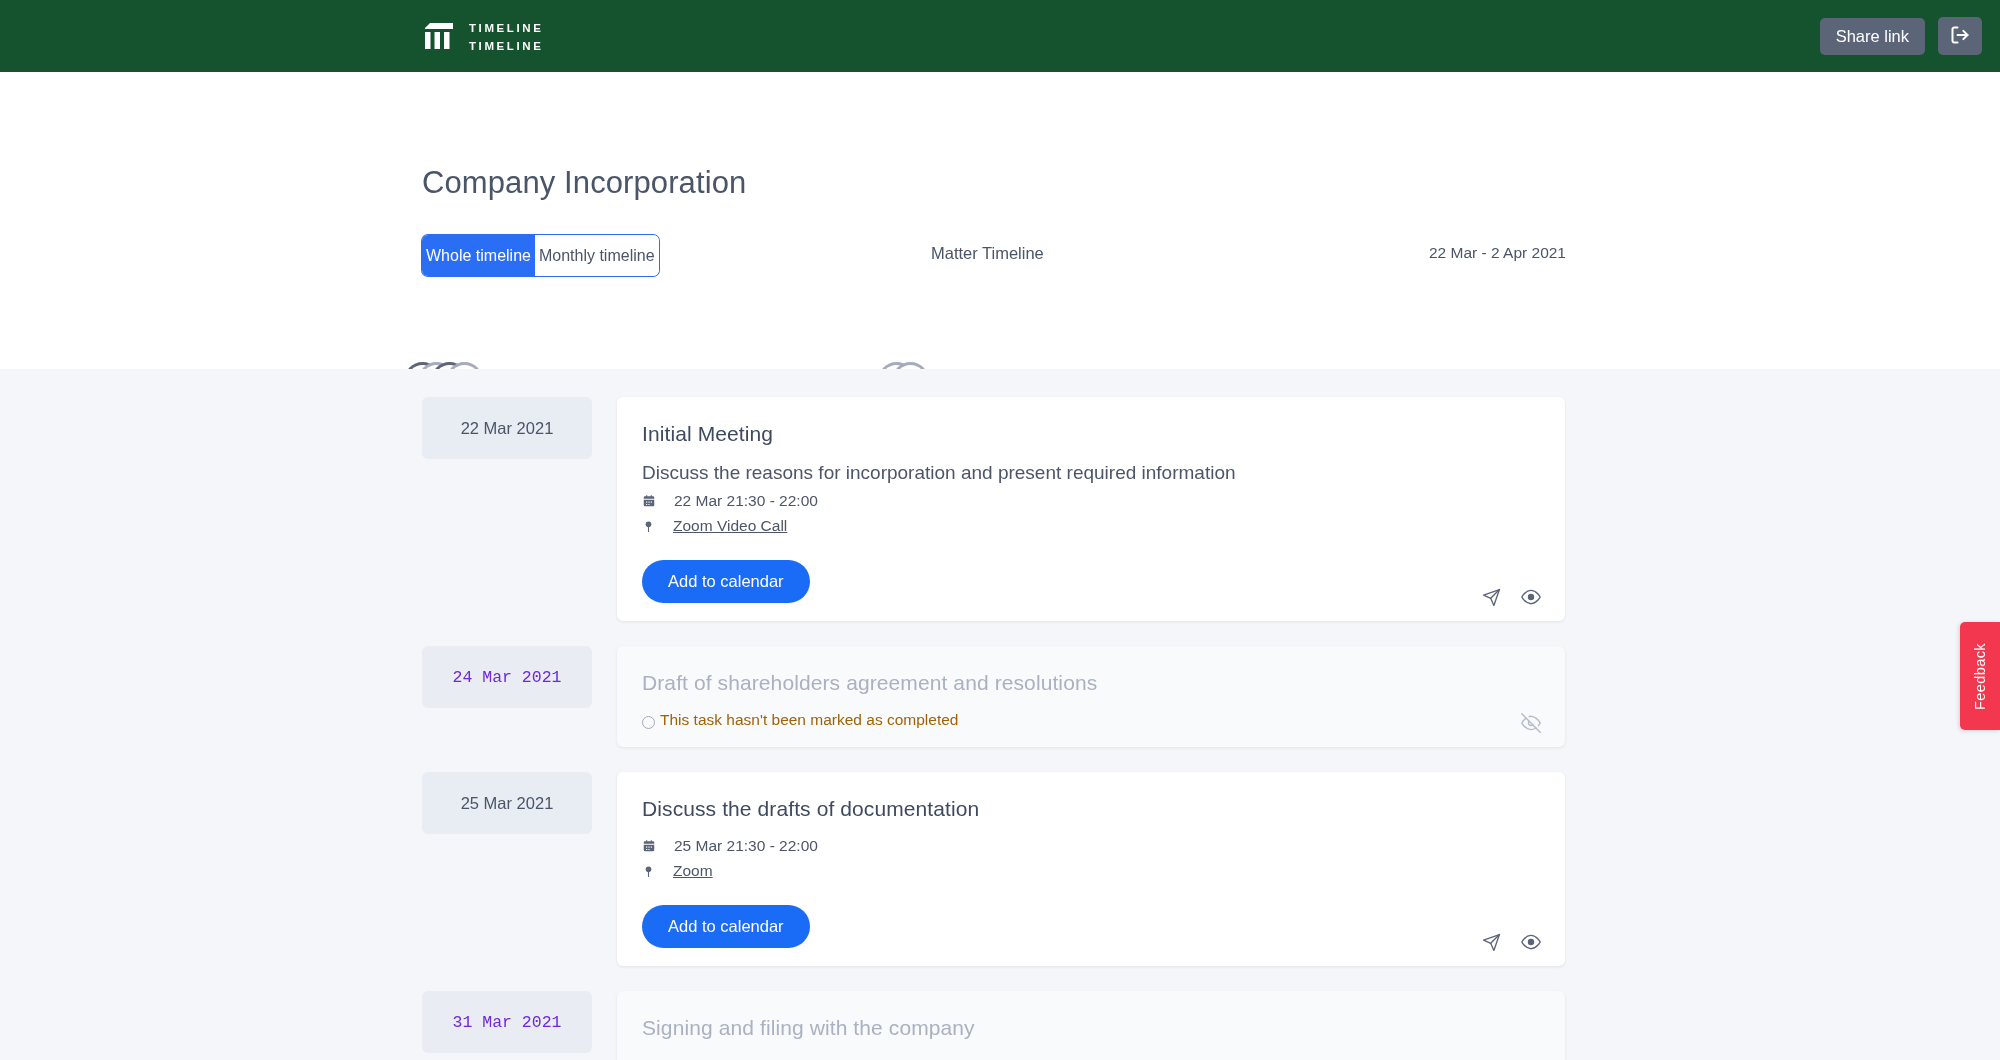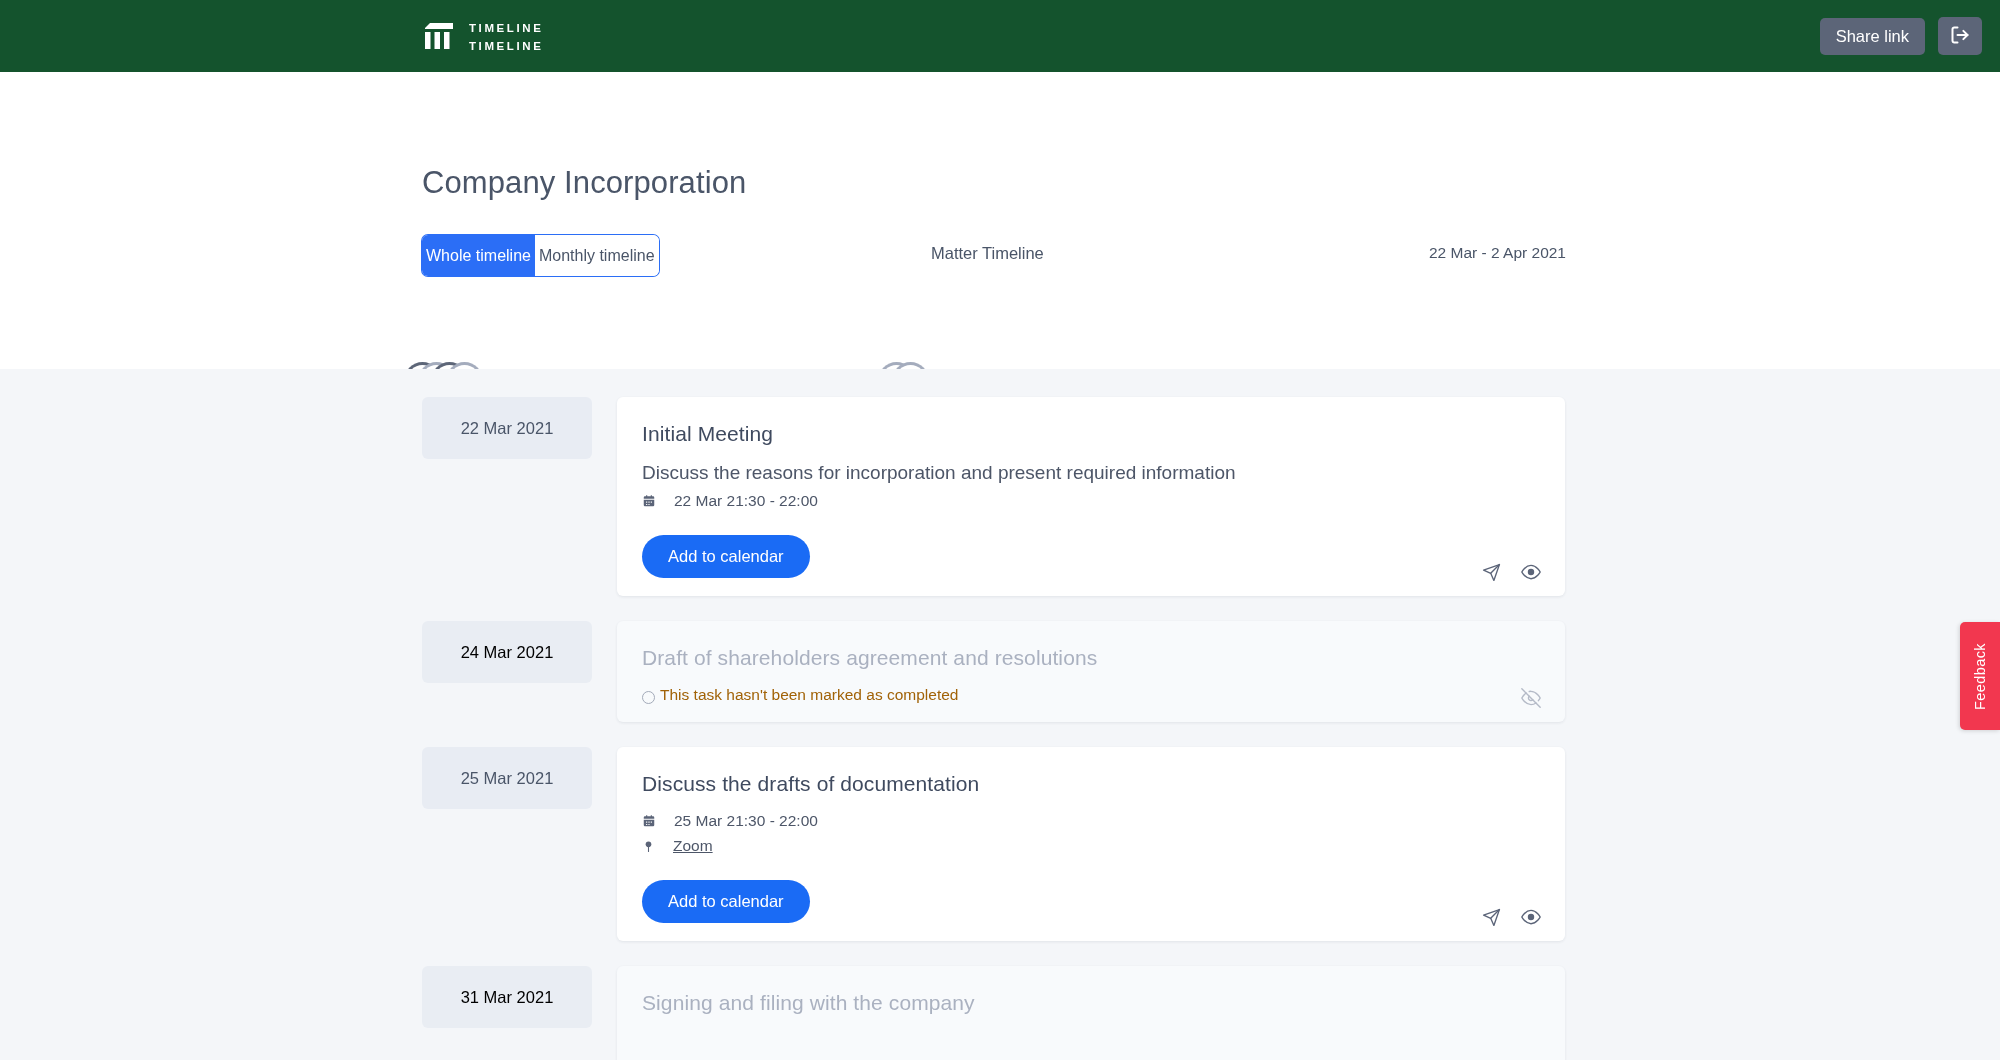--- a/index.html
+++ b/index.html
@@ -168,21 +168,21 @@
     background: #e8ecf3;
     border-radius: 6px;
     display: flex;
     align-items: center;
     justify-content: center;
     font-size: 16.5px;
     color: #4a5568;
     flex: 0 0 170px;
     margin-right: 25px;
   }
-  .date-badge.muted { background: #e9edf3; color: #000000; }
+  .date-badge.muted { background: #e9edf3; color: #6d28d9; font-family: Liberation Mono, monospace; }
 
   .card {
     width: 948px;
     background: #ffffff;
     border-radius: 6px;
     box-shadow: 0 1px 3px rgba(30,40,70,.09);
     padding: 25px 34px 18px 25px;
     position: relative;
   }
   .card.disabled { background: #f8fafc; }
@@ -331,20 +331,28 @@
   <div id="events-container">
       <div class="row">
         <div class="date-badge">22 Mar 2021</div>
         <div class="card"><div class="card-title">Initial Meeting</div><div class="card-desc">Discuss the reasons for incorporation and present required information</div><div class="meta-line">
             <span style="color:#5b6478;display:flex">
               <svg width="14" height="14" viewBox="0 0 24 24" fill="currentColor">
                 <path d="M7 2v2H5a2 2 0 0 0-2 2v2h18V6a2 2 0 0 0-2-2h-2V2h-2v2H9V2H7zM3 10v9a2 2 0 0 0 2 2h14a2 2 0 0 0 2-2v-9H3zm4 3h2v2H7v-2zm4 0h2v2h-2v-2zm4 0h2v2h-2v-2zM7 17h2v2H7v-2zm4 0h2v2h-2v-2z"></path>
               </svg>
             </span>
             <span>22 Mar 21:30 - 22:00</span>
+          </div><div class="meta-line">
+            <span style="color:#5b6478;display:flex">
+              <svg width="13" height="15" viewBox="0 0 24 24" fill="currentColor">
+                <circle cx="12" cy="8" r="5.2"></circle>
+                <rect x="11" y="11" width="2" height="11" rx="1"></rect>
+              </svg>
+            </span>
+            <a>Zoom Video Call</a>
           </div><button class="add-cal-btn">Add to calendar</button><div class="card-actions">
             <span class="icon-btn">
               <svg width="19" height="19" viewBox="0 0 24 24" fill="none" stroke="#5b6478" stroke-width="1.7" stroke-linecap="round" stroke-linejoin="round">
                 <line x1="22" y1="2" x2="11" y2="13"></line>
                 <polygon points="22 2 15 22 11 13 2 9 22 2"></polygon>
               </svg>
             </span>
             <span class="icon-btn">
               <svg width="20" height="20" viewBox="0 0 24 24" fill="none" stroke="#5b6478" stroke-width="1.7" stroke-linecap="round" stroke-linejoin="round">
                 <path d="M1 12s4-8 11-8 11 8 11 8-4 8-11 8-11-8-11-8z"></path>

